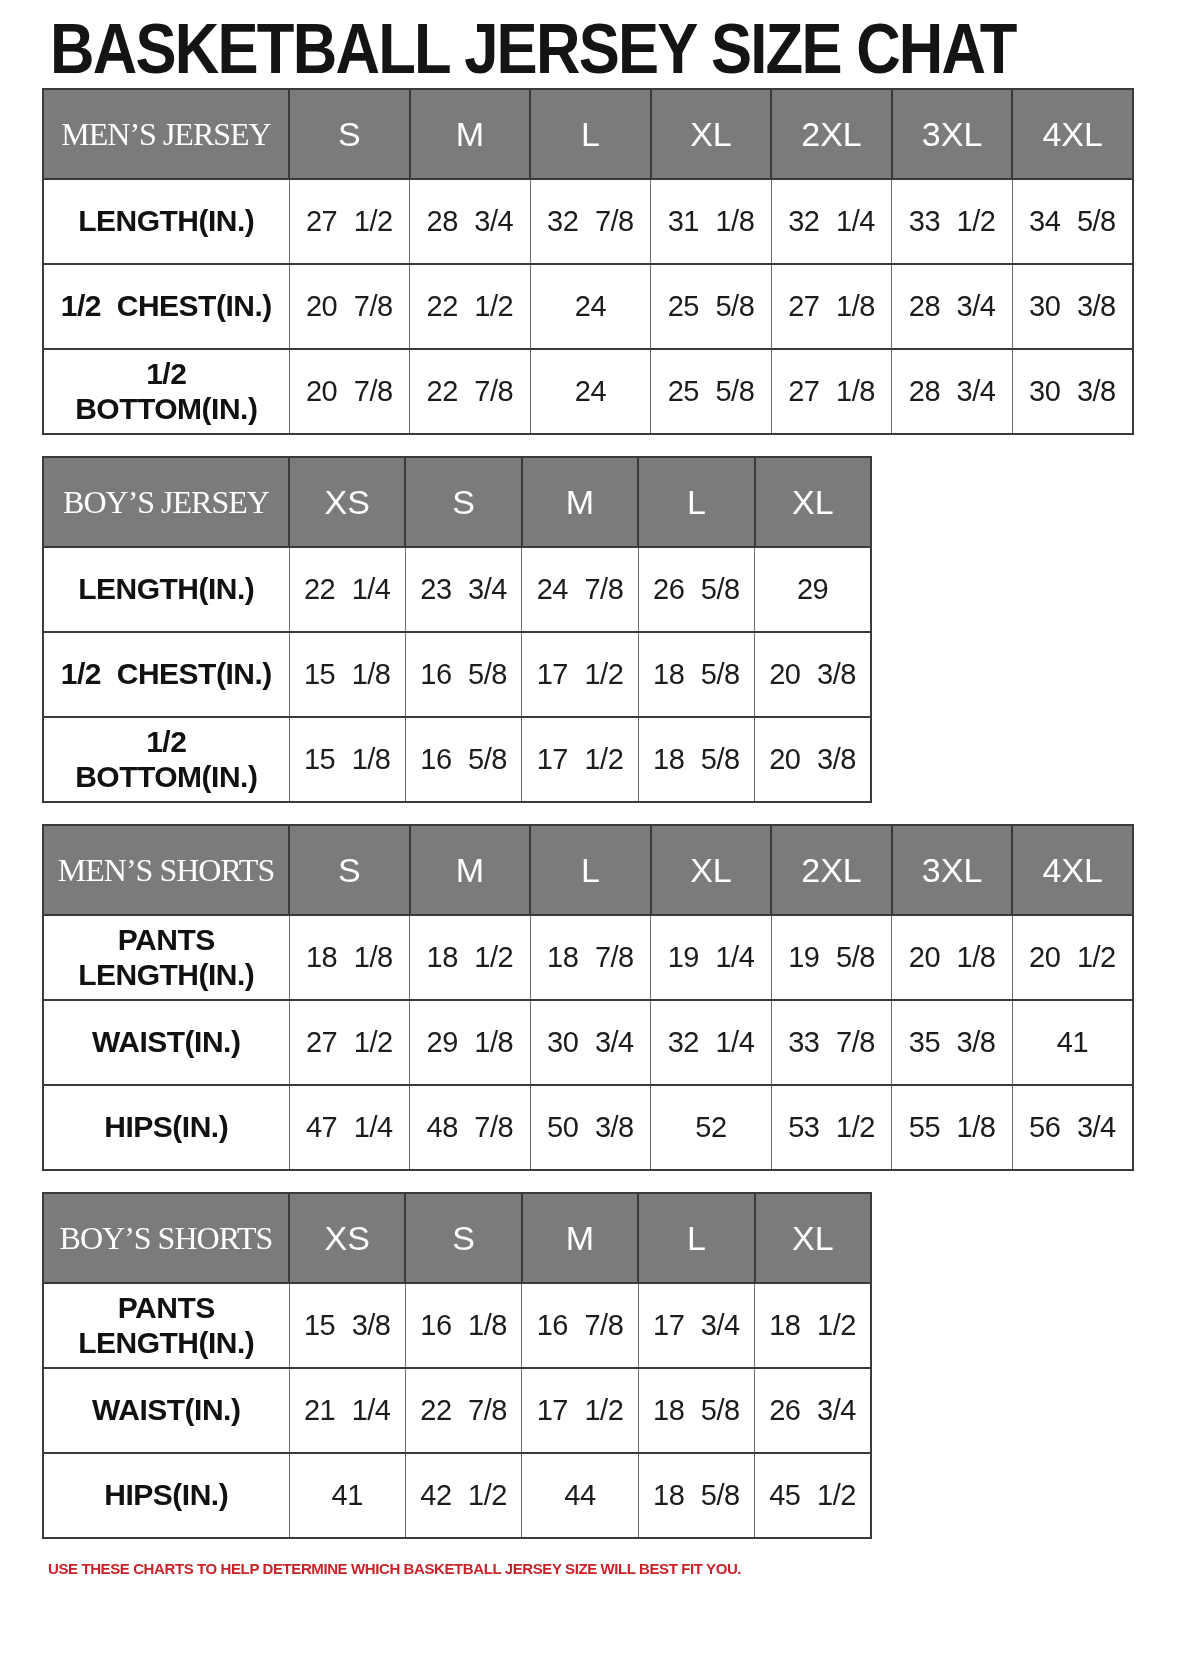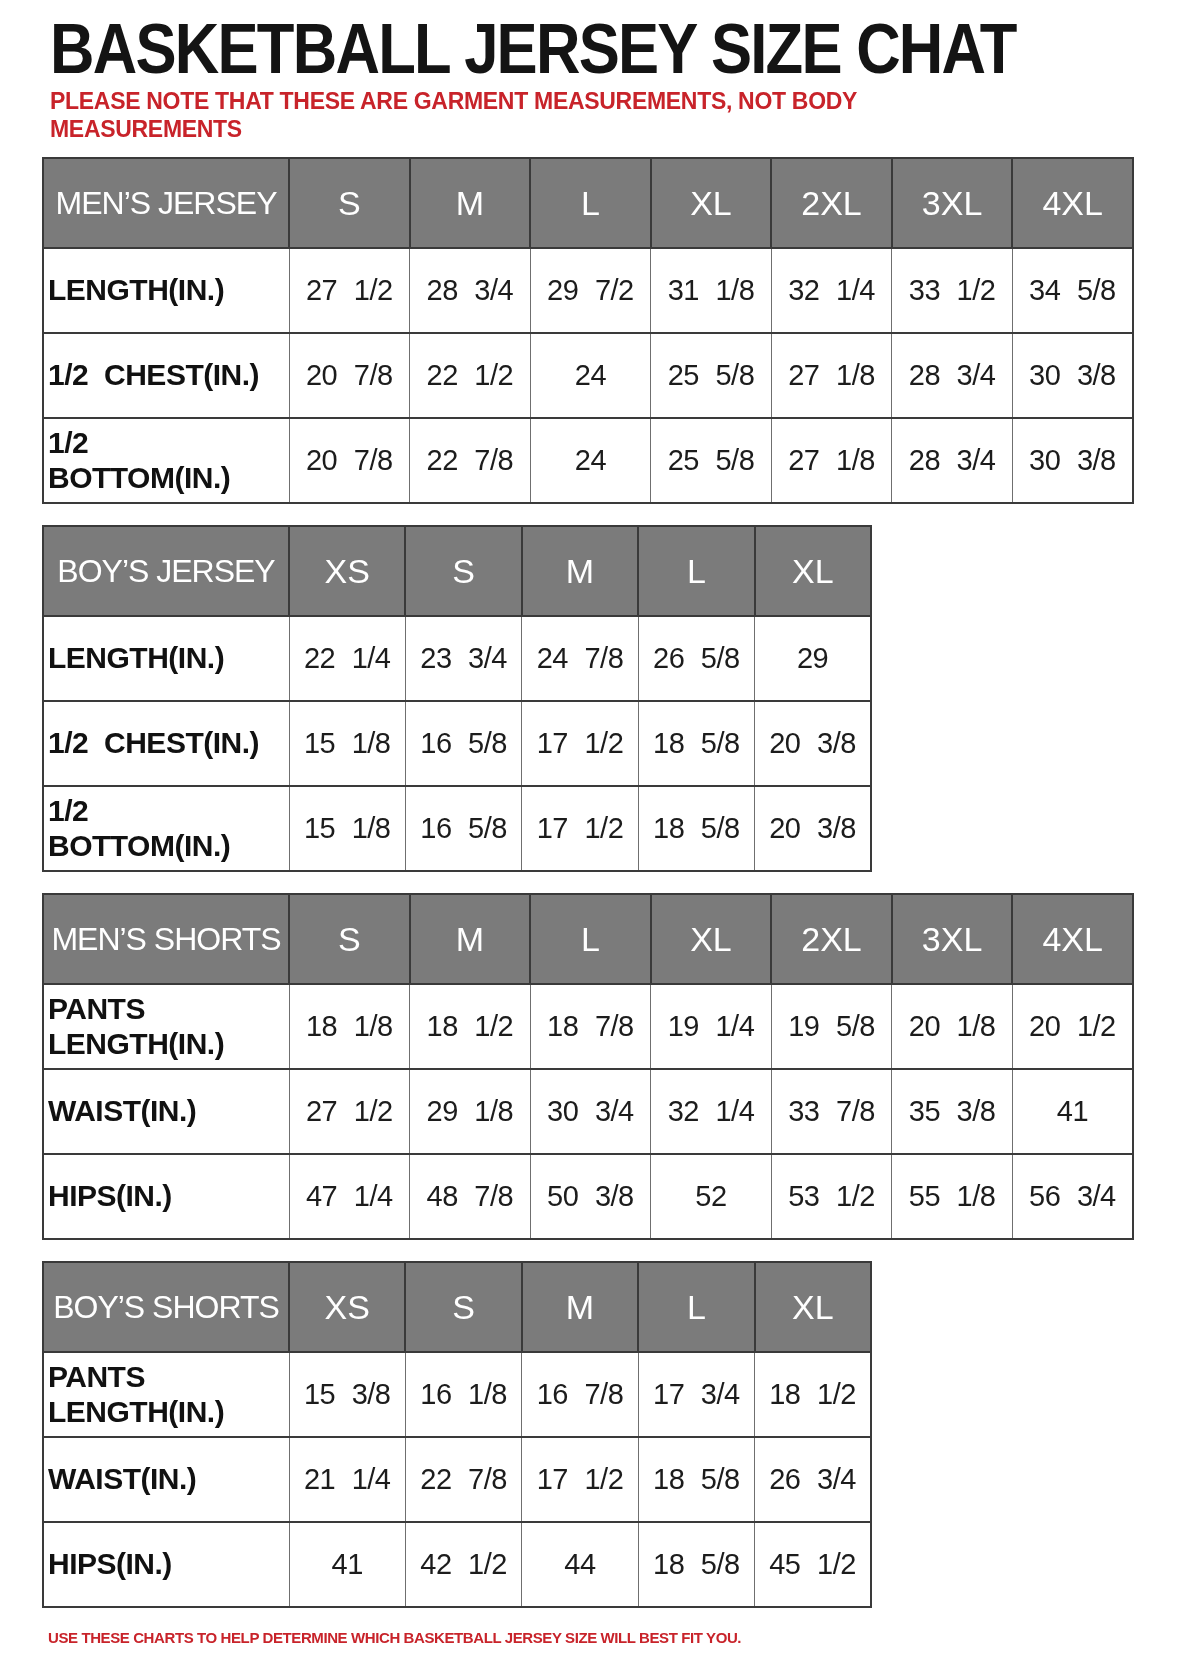--- a/index.html
+++ b/index.html
@@ -68,27 +68,28 @@
     font-size: 34px;
     height: 90px;
     border: 2px solid #3a3a3a;
     text-align: center;
     vertical-align: middle;
     letter-spacing: 0px;
   }
   table.size-table thead th.corner {
     font-size: 32px;
     letter-spacing: -1px;
+    font-family: Liberation Serif, serif;
   }
   table.size-table tbody tr { height: 85px; }
   table.size-table tbody th {
     font-weight: 700;
     font-size: 30px;
     color: #111111;
-    text-align: left;
+    text-align: center;
     vertical-align: middle;
     border: 1px solid #6f6f6f;
     border-top: 2px solid #3a3a3a;
     border-bottom: 2px solid #3a3a3a;
     border-left: 2px solid #3a3a3a;
     word-spacing: 8px;
     line-height: 1.15;
     padding: 0 4px;
     letter-spacing: -0.5px;
   }
@@ -105,21 +106,20 @@
     letter-spacing: -0.5px;
   }
   table.size-table tbody td:last-child,
   table.size-table thead th:last-child { border-right: 2px solid #3a3a3a; }
 </style>
 </head>
 <body>
 
 <div class="page">
   <h1 class="page-title">BASKETBALL JERSEY SIZE CHAT</h1>
-  <p class="garment-note">PLEASE NOTE THAT THESE ARE GARMENT MEASUREMENTS, NOT BODY MEASUREMENTS</p>
   <div class="tables-wrap" id="tables">
       <table class="size-table tbl-full">
         <colgroup>
           <col class="label-col">
           <col>
           <col>
           <col>
           <col>
           <col>
           <col>
@@ -135,21 +135,21 @@
             <th>2XL</th>
             <th>3XL</th>
             <th>4XL</th>
           </tr>
         </thead>
         <tbody>
           <tr>
             <th scope="row">LENGTH(IN.)</th>
             <td>27 1/2</td>
             <td>28 3/4</td>
-            <td>29 7/2</td>
+            <td>32 7/8</td>
             <td>31 1/8</td>
             <td>32 1/4</td>
             <td>33 1/2</td>
             <td>34 5/8</td>
           </tr>
           <tr>
             <th scope="row">1/2 CHEST(IN.)</th>
             <td>20 7/8</td>
             <td>22 1/2</td>
             <td>24</td>

